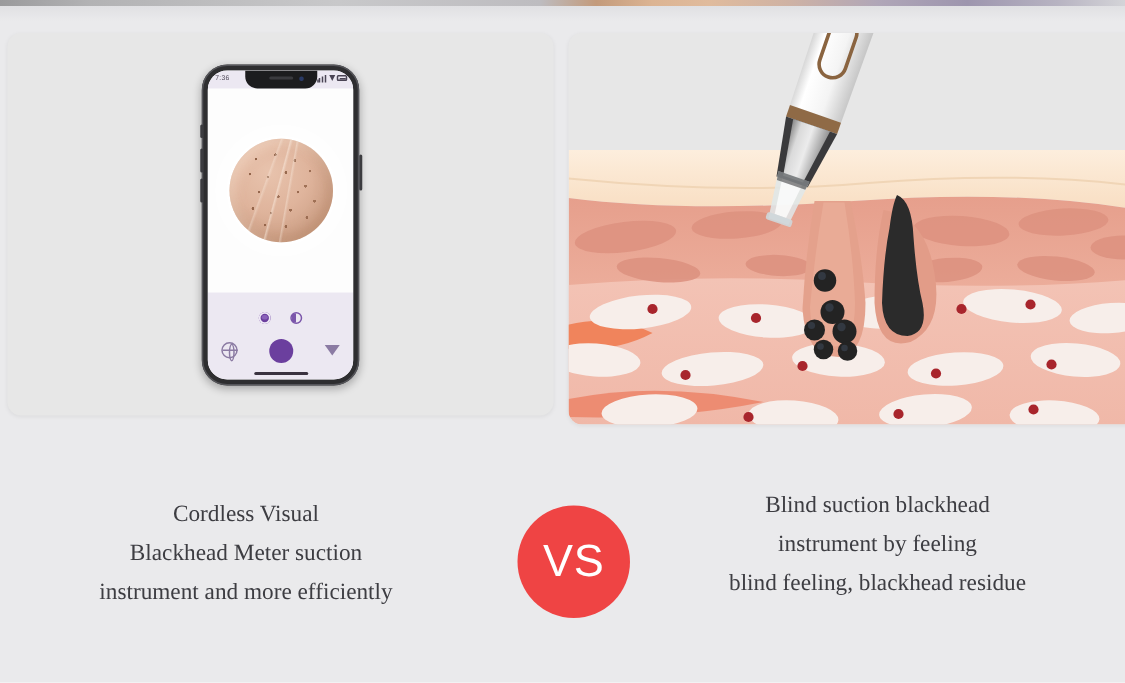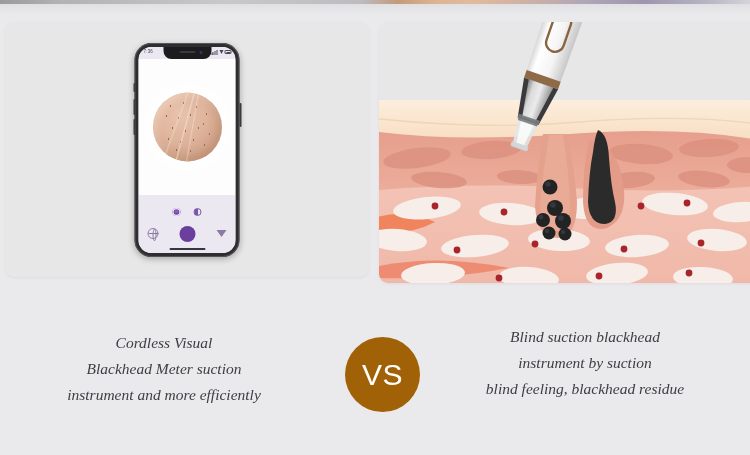--- a/index.html
+++ b/index.html
@@ -257,28 +257,28 @@
   .caption {
     position: absolute;
     text-align: center;
     color: #3d3d42;
     font-size: 15.5px;
     line-height: 1.68;
     font-family: "Liberation Serif", "DejaVu Serif", serif;
   }
   .caption-left  { left: 14px;  top: 330px; width: 300px; }
   .caption-right { left: 435px; top: 324px; width: 300px; }
-  .caption div { white-space: nowrap; font-style: italic; }
+  .caption div { white-space: nowrap; }
 
   .vs-badge {
     position: absolute;
     left: 345px; top: 337px;
     width: 75px; height: 75px;
     border-radius: 50%;
-    background: #a16207;
+    background: #ef4444;
     display: flex; align-items: center; justify-content: center;
     color: #ffffff;
     font-family: "Liberation Sans", sans-serif;
     font-size: 30px;
     letter-spacing: .5px;
   }
 </style>
 </head>
 <body>
 
@@ -480,17 +480,17 @@
   <div class="vs-badge">VS</div>
 
   <div class="caption caption-left">
     <div>Cordless Visual</div>
     <div>Blackhead Meter suction</div>
     <div>instrument and more efficiently</div>
   </div>
 
   <div class="caption caption-right">
     <div>Blind suction blackhead</div>
-    <div>instrument by suction</div>
+    <div>instrument by feeling</div>
     <div>blind feeling, blackhead residue</div>
   </div>
 
 </div>
 
 </body></html>

